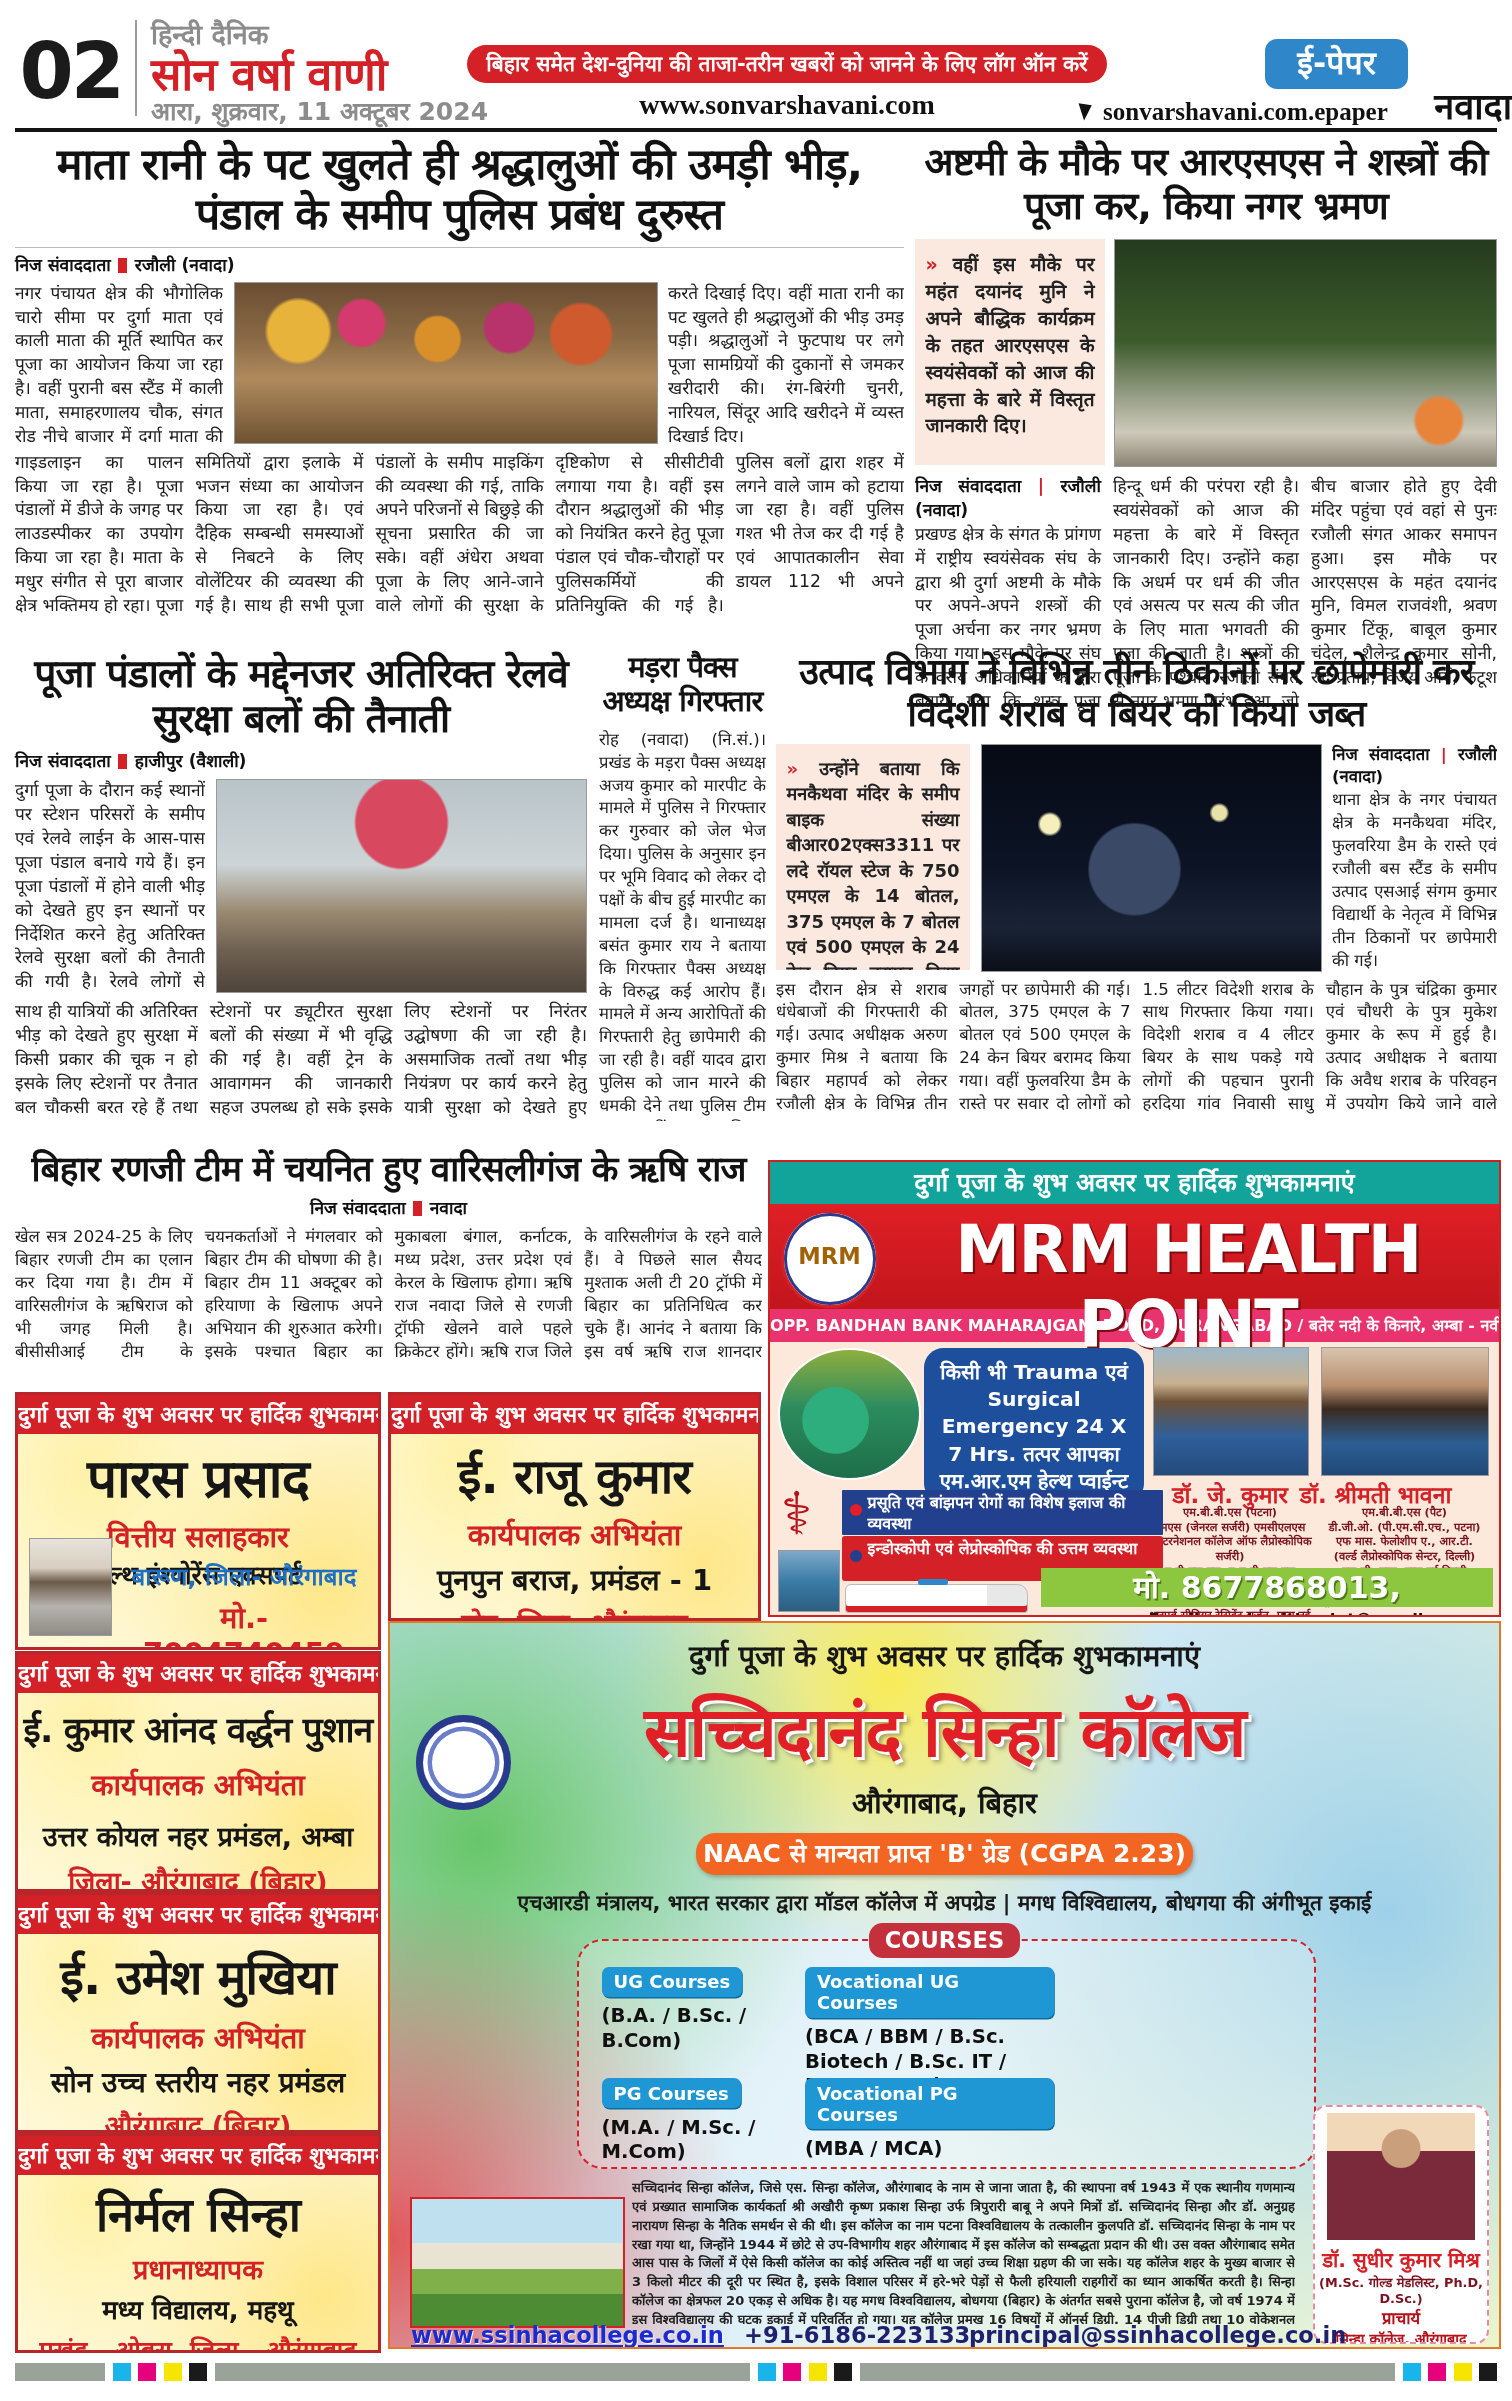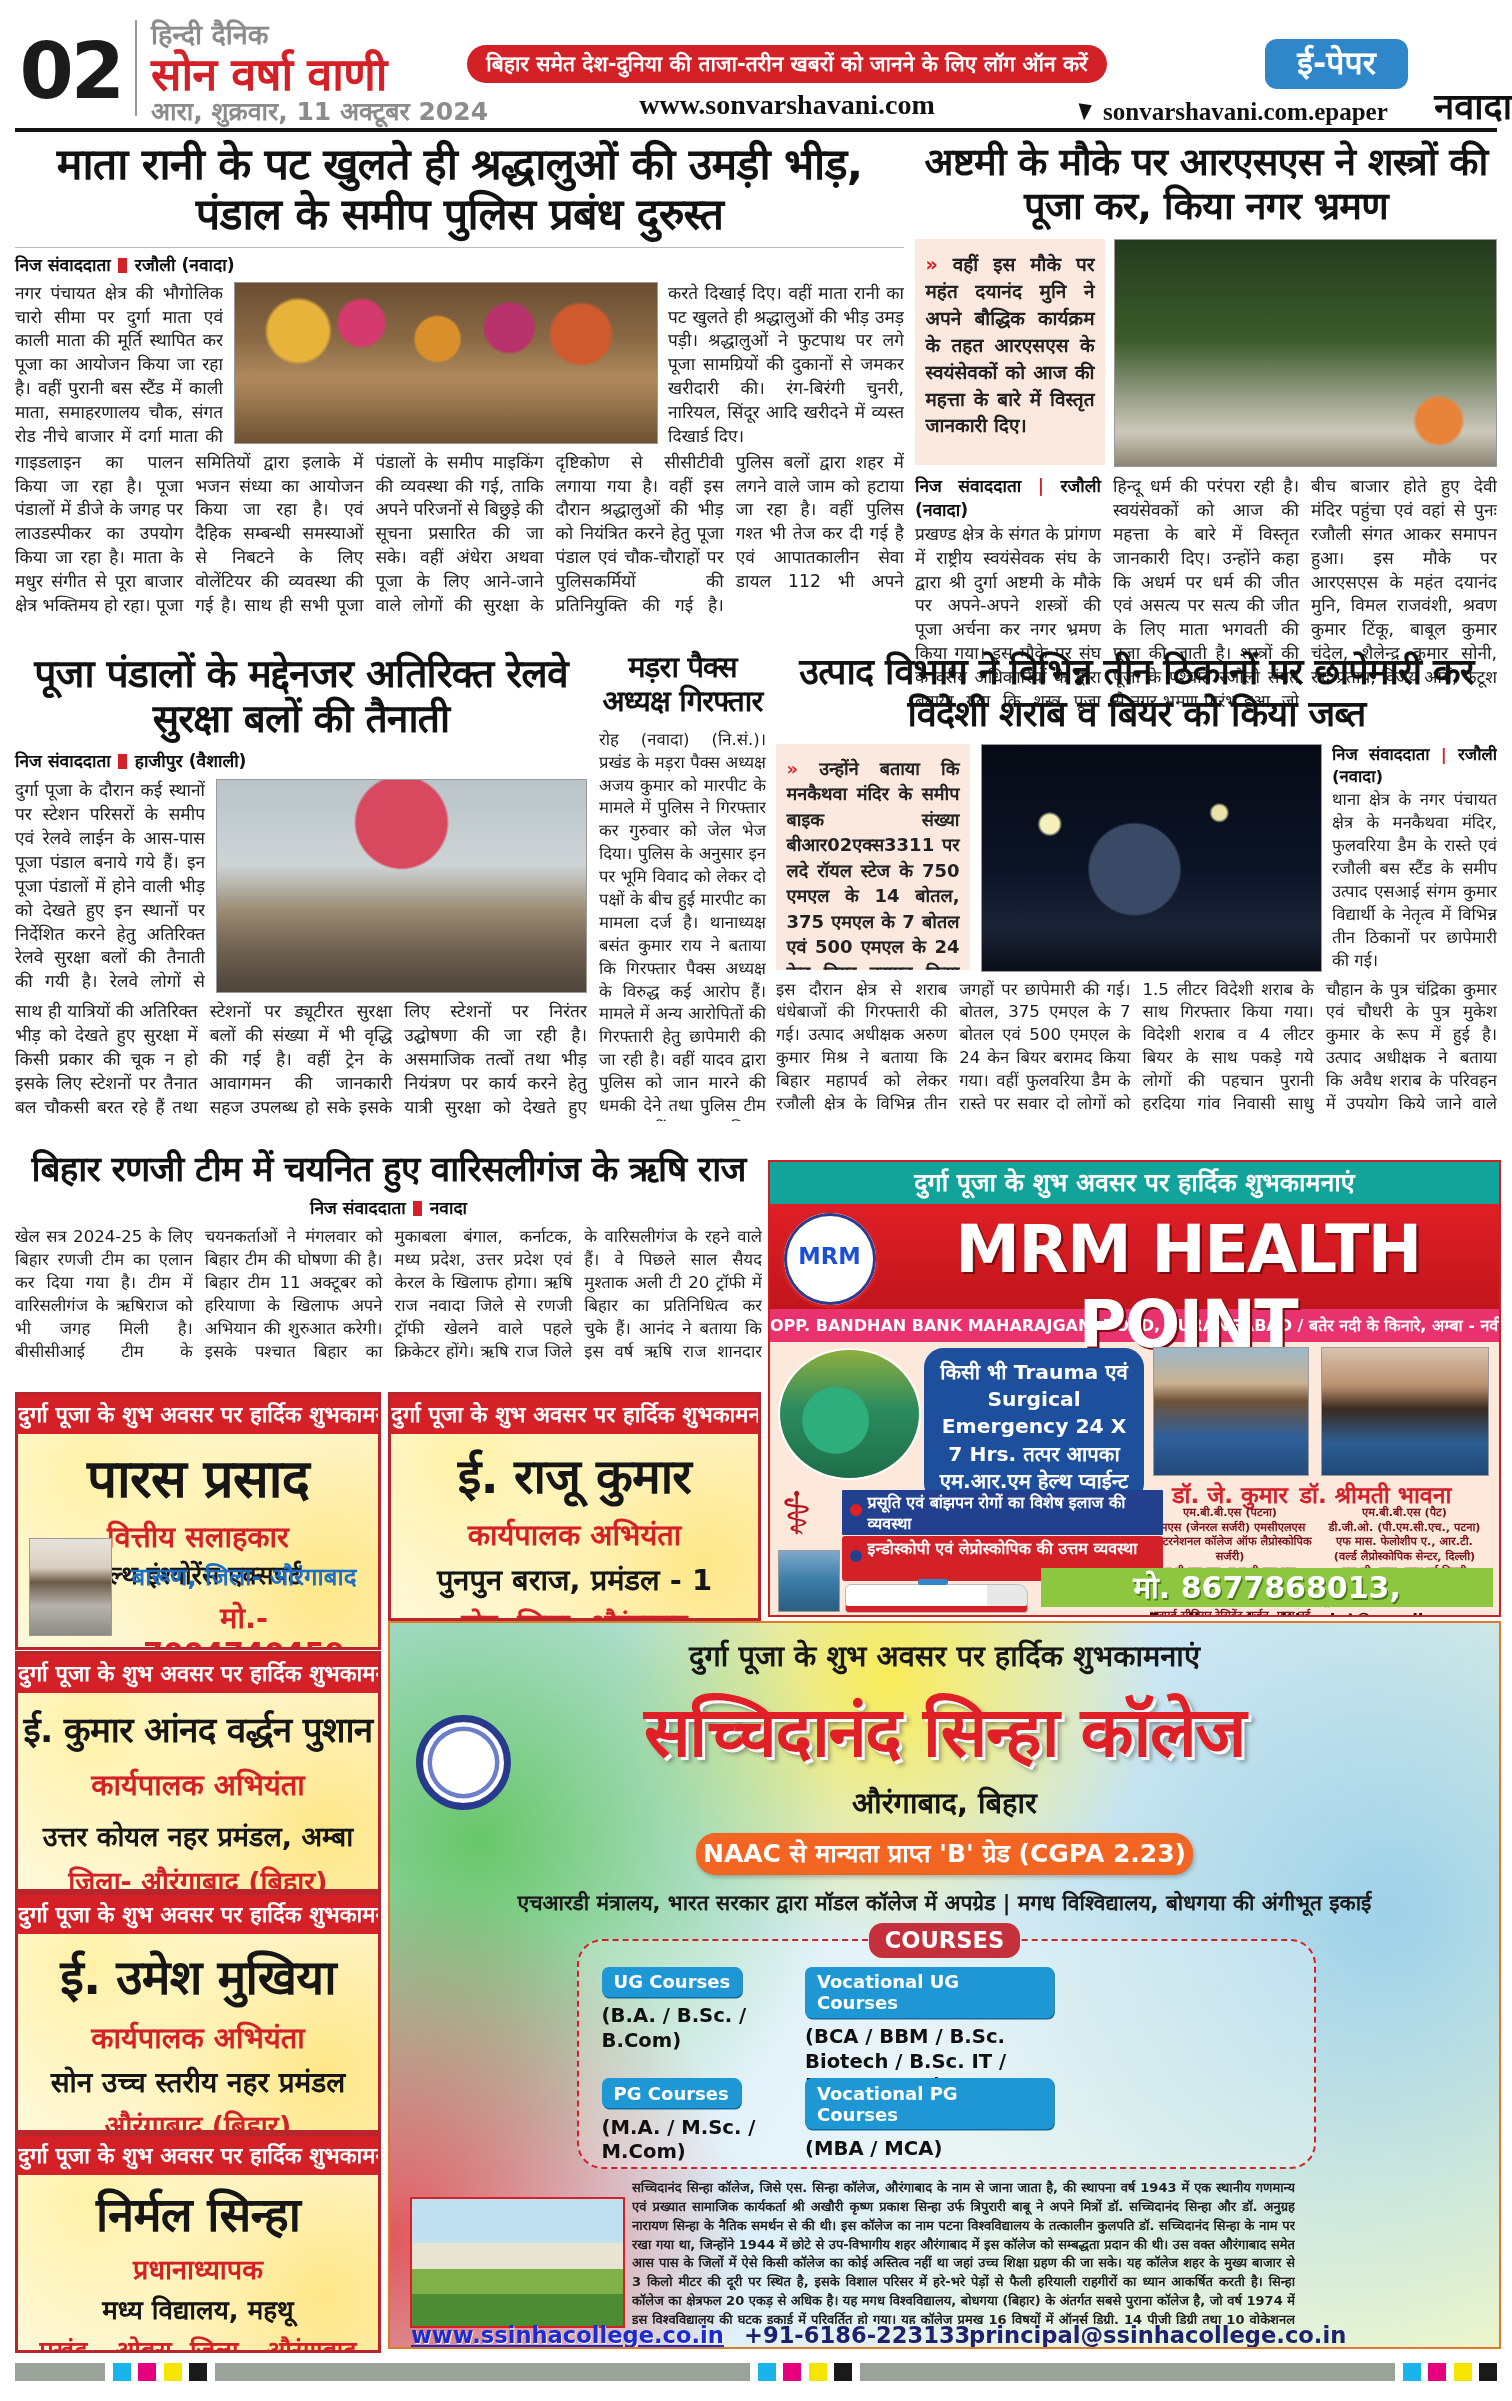--- a/index.html
+++ b/index.html
@@ -170,21 +170,21 @@
     <div class="ad-band">दुर्गा पूजा के शुभ अवसर पर हार्दिक शुभकामनाएं</div>
     <div class="ad-name" style="font-size:48px;margin-top:7.5px;">ई. राजू कुमार</div>
     <div class="ad-role" style="font-size:29px;margin-top:7.5px;">कार्यपालक अभियंता</div>
     <div class="ad-org" style="font-size:29px;margin-top:6px;">पुनपुन बराज, प्रमंडल - 1</div>
     <div class="ad-addr" style="font-size:27px;margin-top:6px;">गोह, जिला- औरंगाबाद</div>
   </div>
 
   <div class="abs" style="left:768px;top:1160px;width:729px;height:453px;border:2.3px solid #c22;background:#fde8dc;overflow:hidden;">
     <div style="background:#12a39a;color:#fff;font-weight:800;font-size:25px;text-align:center;line-height:42px;height:42px;">दुर्गा पूजा के शुभ अवसर पर हार्दिक शुभकामनाएं</div>
     <div style="position:relative;height:105px;background:linear-gradient(180deg,#e01f26,#c2151c);">
-      <div class="abs" style="left:10.5px;top:6px;width:92px;height:92px;border-radius:50%;background:#fff;border:3.8px solid #d42027;box-shadow:0 0 0 3px #2d3b8f inset;color:#1d4ed8;font-weight:800;font-size:22.6px;text-align:center;line-height:87px;">MRM</div>
+      <div class="abs" style="left:10.5px;top:6px;width:92px;height:92px;border-radius:50%;background:#fff;border:3.8px solid #d42027;box-shadow:0 0 0 3px #2d3b8f inset;color:#a16207;font-weight:800;font-size:22.6px;text-align:center;line-height:87px;">MRM</div>
       <div style="position:absolute;left:113px;top:7.5px;width:610px;text-align:center;color:#fff;font-weight:800;font-size:65px;letter-spacing:-1.5px;text-shadow:2.3px 2.3px 0 #7a0d11;">MRM HEALTH POINT</div>
     </div>
     <div style="background:#e8336e;color:#fff;font-weight:800;font-size:16px;text-align:center;line-height:33px;height:33px;white-space:nowrap;overflow:hidden;">
       <span>OPP. BANDHAN BANK MAHARAJGANJ ROAD, AURANGABAD</span> / <span>बतेर नदी के किनारे, अम्बा - नवीनगर मुख्य पथ, अम्बा औरंगाबाद</span>
     </div>
     <div style="position:relative;height:273px;">
       <div class="abs" style="left:7.5px;top:6px;width:139px;height:128px;border-radius:50%;border:2.3px solid #fff;background:
         radial-gradient(circle at 40% 55%,#2fae7d 0 30%,transparent 31%),
         linear-gradient(180deg,#8fae3f 0%,#2c8c5e 45%,#1d6e49 100%);"></div>
       <div class="abs" style="left:154px;top:6px;width:202px;height:134px;background:#1e4f9c;border-radius:19.6px;color:#fff;font-weight:800;font-size:20.3px;line-height:1.35;text-align:center;padding:10.5px 9px;">किसी भी Trauma एवं Surgical Emergency 24 X 7 Hrs. तत्पर आपका एम.आर.एम हेल्थ प्वाईन्ट</div>
@@ -255,20 +255,29 @@
         <div class="course-detail">(M.A. / M.Sc. / M.Com)</div>
       </div>
       <div class="abs" style="left:226px;top:137px;width:249px;">
         <span class="course-pill">Vocational PG Courses</span>
         <div class="course-detail">(MBA / MCA)</div>
       </div>
     </div>
     <div class="abs photo" style="left:19.6px;top:574px;width:211px;height:127px;border:2.3px solid #d42027;background:
       linear-gradient(180deg,#bfe0ee 0 35%,#e8e3d2 35% 55%,#7fb04a 55% 75%,#4e8c33 75% 100%);"></div>
     <div class="abs" style="left:242px;top:556px;width:663px;height:145px;font-size:13px;line-height:1.45;font-weight:600;text-align:justify;color:#222;overflow:hidden;">सच्चिदानंद सिन्हा कॉलेज, जिसे एस. सिन्हा कॉलेज, औरंगाबाद के नाम से जाना जाता है, की स्थापना वर्ष 1943 में एक स्थानीय गणमान्य एवं प्रख्यात सामाजिक कार्यकर्ता श्री अखौरी कृष्ण प्रकाश सिन्हा उर्फ त्रिपुरारी बाबू ने अपने मित्रों डॉ. सच्चिदानंद सिन्हा और डॉ. अनुग्रह नारायण सिन्हा के नैतिक समर्थन से की थी। इस कॉलेज का नाम पटना विश्वविद्यालय के तत्कालीन कुलपति डॉ. सच्चिदानंद सिन्हा के नाम पर रखा गया था, जिन्होंने 1944 में छोटे से उप-विभागीय शहर औरंगाबाद में इस कॉलेज को सम्बद्धता प्रदान की थी। उस वक्त औरंगाबाद समेत आस पास के जिलों में ऐसे किसी कॉलेज का कोई अस्तित्व नहीं था जहां उच्च शिक्षा ग्रहण की जा सके। यह कॉलेज शहर के मुख्य बाजार से 3 किलो मीटर की दूरी पर स्थित है, इसके विशाल परिसर में हरे-भरे पेड़ों से फैली हरियाली राहगीरों का ध्यान आकर्षित करती है। सिन्हा कॉलेज का क्षेत्रफल 20 एकड़ से अधिक है। यह मगध विश्वविद्यालय, बोधगया (बिहार) के अंतर्गत सबसे पुराना कॉलेज है, जो वर्ष 1974 में इस विश्वविद्यालय की घटक इकाई में परिवर्तित हो गया। यह कॉलेज प्रमुख 16 विषयों में ऑनर्स डिग्री, 14 पीजी डिग्री तथा 10 वोकेशनल डिग्री स्तर तक शिक्षण प्रदान करता है। वर्तमान में इसके प्राचार्य शिक्षाविद डॉ. सुधीर कुमार मिश्र हैं जो सिन्हा कॉलेज को राष्ट्रीय फलक पर शिक्षा का अलख जगाने वाले मंदिर के रूप में स्थापित करने हेतु सतत प्रयत्नशील हैं।</div>
+    <div class="abs" style="left:923px;top:482px;width:172px;height:235px;background:#fff;border:2.3px dashed #e88aa0;border-radius:13.6px;overflow:hidden;">
+      <div class="photo" style="margin:6px auto 0;width:148px;height:127px;border:none;background:
+        radial-gradient(circle at 50% 28%,#caa07c 0 16%,transparent 17%),
+        linear-gradient(180deg,#f0d8b8 0 30%,#7a2a3a 30% 100%);"></div>
+      <div style="text-align:center;margin-top:4.5px;font-size:20.3px;font-weight:800;color:#d42027;">डॉ. सुधीर कुमार मिश्र</div>
+      <div style="text-align:center;font-size:12.8px;font-weight:700;color:#7a1220;">(M.Sc. गोल्ड मेडलिस्ट, Ph.D, D.Sc.)</div>
+      <div style="text-align:center;font-size:16.6px;font-weight:800;color:#b5121b;">प्राचार्य</div>
+      <div style="text-align:center;font-size:14.3px;font-weight:700;color:#b5121b;">सिन्हा कॉलेज, औरंगाबाद</div>
+    </div>
     <div class="abs" style="left:21px;top:699px;font-size:22.6px;font-weight:800;color:#1b2bd0;text-decoration:underline;text-shadow:0.8px 0.8px 0 #fff;">www.ssinhacollege.co.in</div>
     <div class="abs" style="left:354px;top:699px;font-size:22.6px;font-weight:800;color:#20206e;">+91-6186-223133</div>
     <div class="abs" style="left:579px;top:699px;font-size:22.6px;font-weight:800;color:#20206e;text-align:center;">principal@ssinhacollege.co.in</div>
   </div>
 
   <div class="abs" style="left:15px;top:2363px;width:1482px;height:18px;display:flex;gap:7.5px;align-items:stretch;">
     <div style="width:90px;background:#9aa39a;"></div>
       <div style="width:18px;background:#19b5ea;"></div>
       <div style="width:18px;background:#e6007e;"></div>
       <div style="width:18px;background:#f5e500;"></div>

